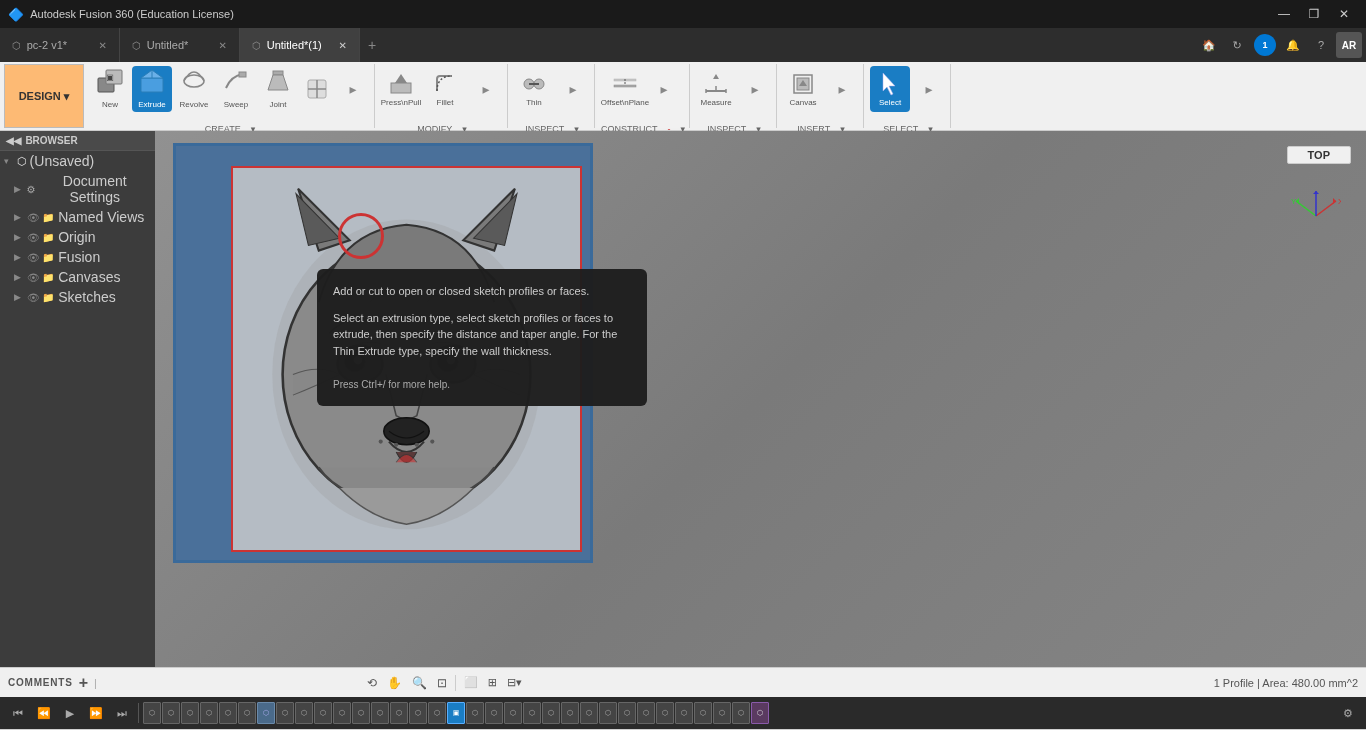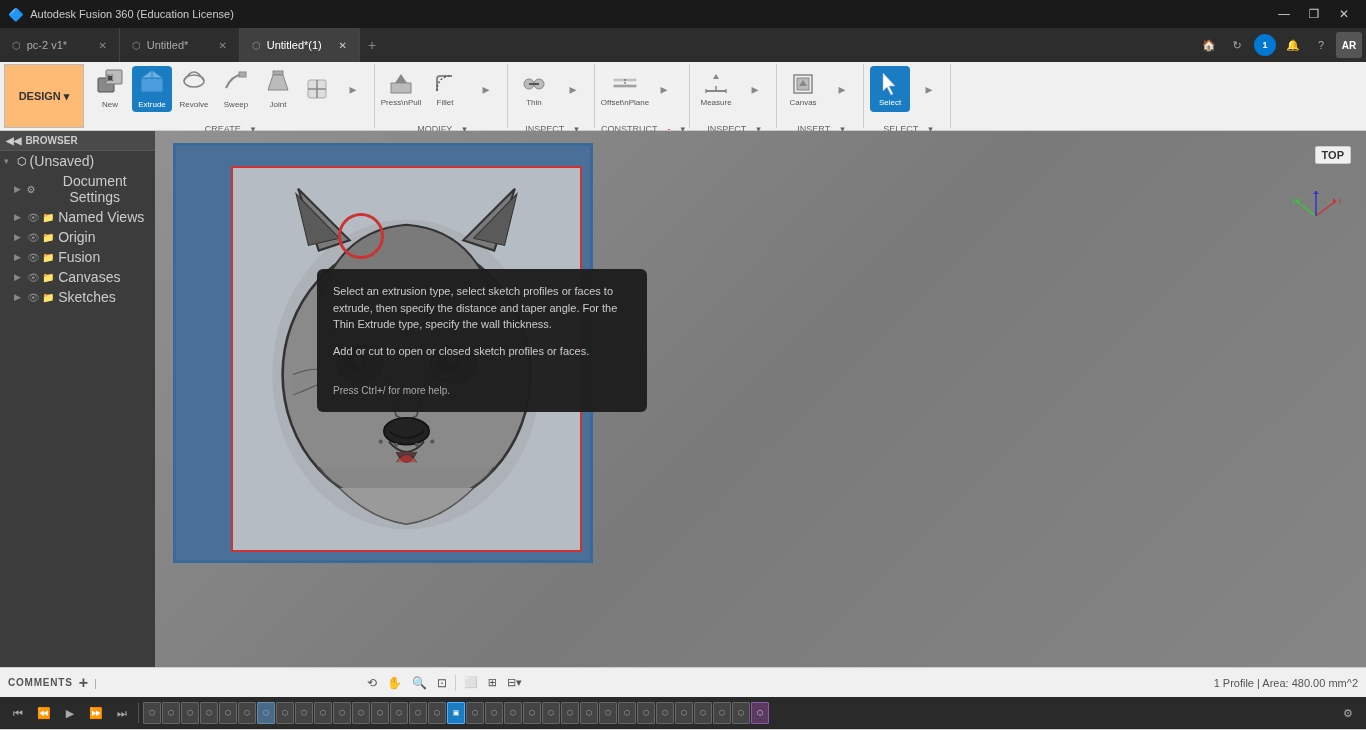--- a/index.html
+++ b/index.html
@@ -50,28 +50,28 @@
     #browser-header { display: flex; align-items: center; padding: 4px 6px; background: #4a4a4a; border-bottom: 1px solid #555; gap: 4px; font-size: 10px; font-weight: 600; color: #ccc; }
     .browser-item { display: flex; align-items: center; padding: 2px 4px; cursor: pointer; gap: 3px; }
     .browser-item .arrow { color: #888; font-size: 9px; width: 10px; }
     .browser-item .item-label { color: #ccc; font-size: 14px; text-align: center; }
     .indent1 { padding-left: 14px; }
 
     
     #canvas { flex: 1; background: #8a8a8a; position: relative; overflow: hidden; }
 
     
-    .top-label { position: absolute; right: 10px; top: 10px; background: #f0f0f0; border: 1px solid #ccc; padding: 2px 6px; font-size: 11px; font-weight: 600; color: #333; border-radius: 2px; }
+    .top-label { position: absolute; right: 10px; top: 10px; background: #f0f0f0; border: 1px solid #ccc; padding: 2px 20px; font-size: 11px; font-weight: 600; color: #333; border-radius: 2px; }
 
     
     .tooltip-box { position: absolute; left: 162px; top: 138px; width: 330px; background: rgba(30,30,30,0.97); color: #eee; border-radius: 6px; padding: 14px 16px; font-size: 11px; line-height: 1.5; z-index: 100; }
     .tooltip-title { font-size: 13px; font-weight: 700; color: #fff; margin-bottom: 8px; display: flex; align-items: center; gap: 6px; }
     .tooltip-body { color: #ccc; font-size: 11px; margin-bottom: 10px; }
     .tooltip-img { width: 100%; height: 160px; background: #2a2a2a; border-radius: 4px; margin: 8px 0; display: flex; align-items: center; justify-content: center; overflow: hidden; }
-    .tooltip-footer { font-size: 10px; color: #aaa; margin-top: 24px; }
+    .tooltip-footer { font-size: 10px; color: #aaa; margin-top: 18px; }
     #comments-bar { height: 32px; background: #f0f0f0; border-top: 1px solid #ccc; display: flex; align-items: center; padding: 0 8px; gap: 6px; }
 
     
     #bottom-toolbar { height: 32px; background: #2d2d2d; display: flex; align-items: center; padding: 0 6px; gap: 2px; }
     .bt-btn { display: flex; align-items: center; justify-content: center; width: 24px; height: 24px; color: #aaa; cursor: pointer; border-radius: 2px; font-size: 11px; }
     .bt-divider { width: 1px; height: 20px; background: #555; margin: 0 2px; }
     .settings-btn { margin-left: auto; }
 
     
     .extrude-highlight { position: absolute; left: 183px; top: 82px; width: 46px; height: 46px; border: 3px solid #cc3333; border-radius: 50%; pointer-events: none; z-index: 50; }
@@ -455,24 +455,24 @@
           <polygon points="45,25 42,22 42,28" fill="#cc3333"></polygon>
           <polygon points="5,25 8,22 8,28" fill="#33cc33"></polygon>
           <polygon points="25,15 22,18 28,18" fill="#3333cc"></polygon>
           <text x="47" y="28" font-size="8" fill="#cc3333">X</text>
           <text x="0" y="28" font-size="8" fill="#33cc33">Y</text>
         </svg>
       </div>
 
       <div class="tooltip-box">
         <div class="tooltip-body">
+          <span>Add or cut to open or closed sketch profiles or faces.</span>
+        </div>
+        <div class="tooltip-body">
           <span>Select an extrusion type, select sketch profiles or faces to extrude, then specify the distance and taper angle. For the Thin Extrude type, specify the wall thickness.</span>
-        </div>
-        <div class="tooltip-body">
-          <span>Add or cut to open or closed sketch profiles or faces.</span>
         </div>
 
         <div class="tooltip-footer">
           <span>Press Ctrl+/ for more help.</span>
         </div>
       </div>
 
       <div class="extrude-highlight"></div>
 
     </div>

